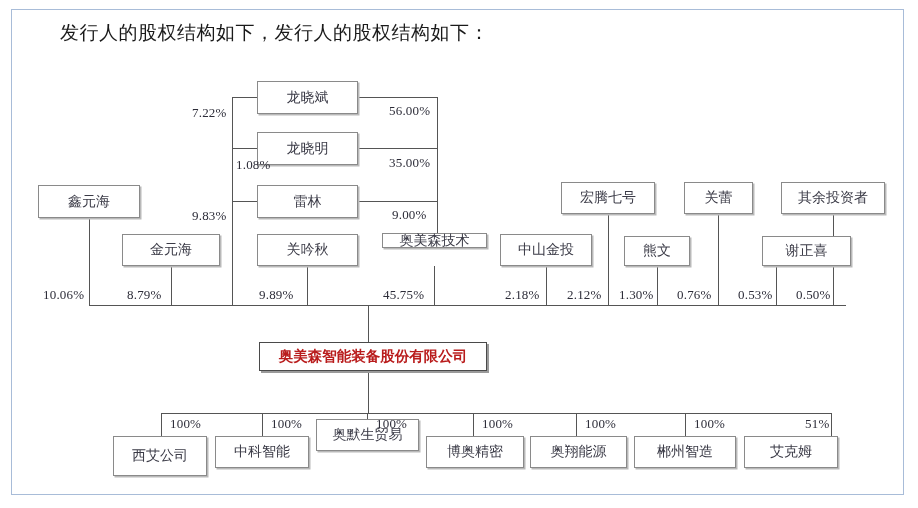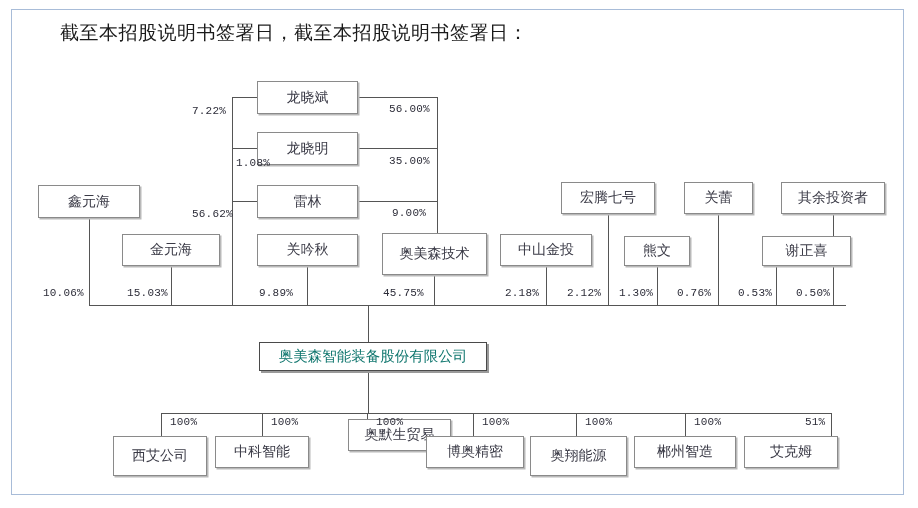--- a/index.html
+++ b/index.html
@@ -44,99 +44,99 @@
     justify-content:center;
     font-size:14px;
     color:#3a3a46;
     white-space:nowrap;
     z-index:3;
   }
   .box.issuer{
     border:1.6px solid #4a4a4a;
     box-shadow:2px 2px 0 #9a9a9a;
     font-size:14.5px;
-    color:#0f766e;
-    font-weight:400;
+    color:#b91c1c;
+    font-weight:700;
   }
   
   .ln{
     position:absolute;
     background:#555555;
     z-index:1;
   }
   .lnh{height:1px;}
   .lnv{width:1px;}
   
   .pct{
     position:absolute;
-    font-size:11px;
+    font-size:13px;
     color:#2c2c38;
     white-space:nowrap;
     letter-spacing:0.2px;
     z-index:4;
-    font-family:Liberation Mono, monospace;
+    font-family:Liberation Serif, serif;
   }
 </style>
 </head>
 <body>
 
 <div id="page">
   <div id="frame"></div>
 
-  <div id="title">截至本招股说明书签署日，截至本招股说明书签署日：</div>
+  <div id="title">发行人的股权结构如下，发行人的股权结构如下：</div>
 
   <div class="box" style="left:257px;top:81px;width:101px;height:33px;">龙晓斌</div>
   <div class="box" style="left:257px;top:132px;width:101px;height:33px;">龙晓明</div>
   <div class="box" style="left:257px;top:185px;width:101px;height:33px;">雷林</div>
 
   <div class="ln lnv" style="left:232px;top:97px;width:1px;height:208px;"></div>
   <div class="ln lnh" style="left:232px;top:97px;width:25px;height:1px;"></div>
   <div class="ln lnh" style="left:232px;top:148px;width:25px;height:1px;"></div>
   <div class="ln lnh" style="left:232px;top:201px;width:25px;height:1px;"></div>
 
   <div class="pct" style="left:192px;top:105px;">7.22%</div>
   <div class="pct" style="left:192px;top:157px;margin-left:44px;">1.08%</div>
-  <div class="pct" style="left:192px;top:208px;">56.62%</div>
+  <div class="pct" style="left:192px;top:208px;">9.83%</div>
 
   <div class="ln lnv" style="left:437px;top:97px;width:1px;height:136px;"></div>
   <div class="ln lnh" style="left:358px;top:97px;width:79px;height:1px;"></div>
   <div class="ln lnh" style="left:358px;top:148px;width:79px;height:1px;"></div>
   <div class="ln lnh" style="left:358px;top:201px;width:79px;height:1px;"></div>
 
   <div class="pct" style="left:389px;top:103px;">56.00%</div>
   <div class="pct" style="left:389px;top:155px;">35.00%</div>
   <div class="pct" style="left:392px;top:207px;">9.00%</div>
 
   <div class="box" style="left:561px;top:182px;width:94px;height:32px;">宏腾七号</div>
   <div class="box" style="left:38px;top:185px;width:102px;height:33px;">鑫元海</div>
   <div class="box" style="left:684px;top:182px;width:69px;height:32px;">关蕾</div>
   <div class="box" style="left:781px;top:182px;width:104px;height:32px;">其余投资者</div>
 
   <div class="box" style="left:122px;top:234px;width:98px;height:32px;">金元海</div>
   <div class="box" style="left:257px;top:234px;width:101px;height:32px;">关吟秋</div>
-  <div class="box" style="left:382px;top:233px;width:105px;height:42px;">奥美森技术</div>
+  <div class="box" style="left:382px;top:233px;width:105px;height:15px;">奥美森技术</div>
   <div class="box" style="left:500px;top:234px;width:92px;height:32px;">中山金投</div>
   <div class="box" style="left:624px;top:236px;width:66px;height:30px;">熊文</div>
   <div class="box" style="left:762px;top:236px;width:89px;height:30px;">谢正喜</div>
 
   <div class="ln lnh" style="left:89px;top:305px;width:757px;height:1px;"></div>
 
   <div class="ln lnv" style="left:89px;top:218px;width:1px;height:87px;"></div>
   <div class="ln lnv" style="left:171px;top:266px;width:1px;height:39px;"></div>
   <div class="ln lnv" style="left:307px;top:266px;width:1px;height:39px;"></div>
   <div class="ln lnv" style="left:434px;top:266px;width:1px;height:39px;"></div>
   <div class="ln lnv" style="left:546px;top:266px;width:1px;height:39px;"></div>
   <div class="ln lnv" style="left:608px;top:214px;width:1px;height:91px;"></div>
   <div class="ln lnv" style="left:657px;top:266px;width:1px;height:39px;"></div>
   <div class="ln lnv" style="left:718px;top:214px;width:1px;height:91px;"></div>
   <div class="ln lnv" style="left:776px;top:266px;width:1px;height:39px;"></div>
   <div class="ln lnv" style="left:833px;top:214px;width:1px;height:91px;"></div>
 
   <div class="pct" style="left:43px;top:287px;">10.06%</div>
-  <div class="pct" style="left:127px;top:287px;">15.03%</div>
+  <div class="pct" style="left:127px;top:287px;">8.79%</div>
   <div class="pct" style="left:259px;top:287px;">9.89%</div>
   <div class="pct" style="left:383px;top:287px;text-align:center;">45.75%</div>
   <div class="pct" style="left:505px;top:287px;">2.18%</div>
   <div class="pct" style="left:567px;top:287px;">2.12%</div>
   <div class="pct" style="left:619px;top:287px;">1.30%</div>
   <div class="pct" style="left:677px;top:287px;">0.76%</div>
   <div class="pct" style="left:738px;top:287px;">0.53%</div>
   <div class="pct" style="left:796px;top:287px;">0.50%</div>
 
   <div class="ln lnv" style="left:368px;top:305px;width:1px;height:37px;"></div>
@@ -157,18 +157,18 @@
   <div class="pct" style="left:170px;top:416px;">100%</div>
   <div class="pct" style="left:271px;top:416px;">100%</div>
   <div class="pct" style="left:376px;top:416px;">100%</div>
   <div class="pct" style="left:482px;top:416px;">100%</div>
   <div class="pct" style="left:585px;top:416px;">100%</div>
   <div class="pct" style="left:694px;top:416px;">100%</div>
   <div class="pct" style="left:805px;top:416px;">51%</div>
 
   <div class="box" style="left:113px;top:436px;width:94px;height:40px;">西艾公司</div>
   <div class="box" style="left:215px;top:436px;width:94px;height:32px;">中科智能</div>
-  <div class="box" style="left:316px;top:419px;width:103px;height:32px;margin-left:32px;">奥默生贸易</div>
+  <div class="box" style="left:316px;top:419px;width:103px;height:32px;">奥默生贸易</div>
   <div class="box" style="left:426px;top:436px;width:98px;height:32px;">博奥精密</div>
-  <div class="box" style="left:530px;top:436px;width:97px;height:40px;">奥翔能源</div>
+  <div class="box" style="left:530px;top:436px;width:97px;height:32px;">奥翔能源</div>
   <div class="box" style="left:634px;top:436px;width:102px;height:32px;">郴州智造</div>
   <div class="box" style="left:744px;top:436px;width:94px;height:32px;text-align:right;">艾克姆</div>
 </div>
 
 </body></html>

